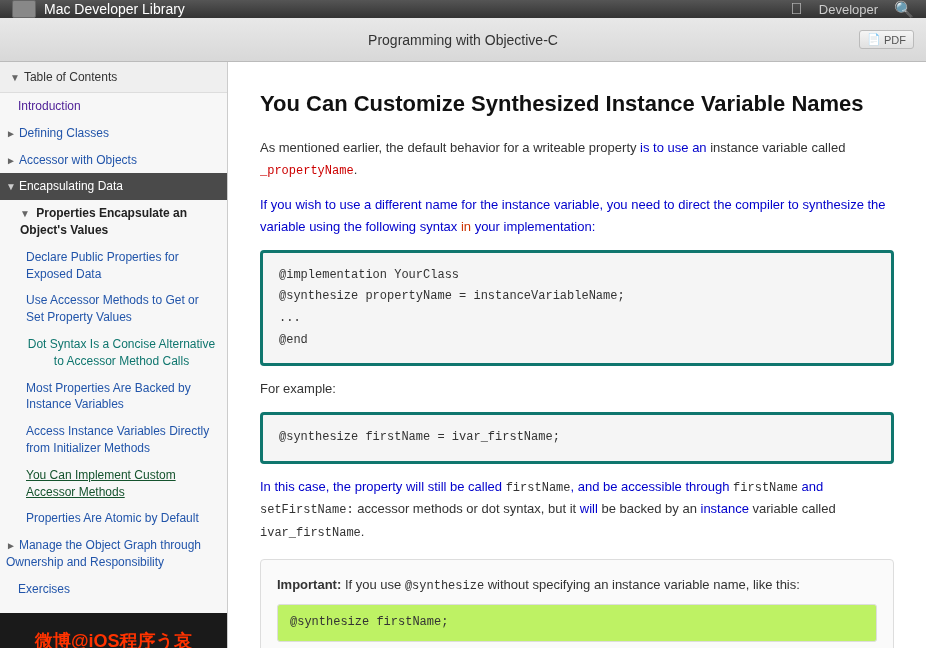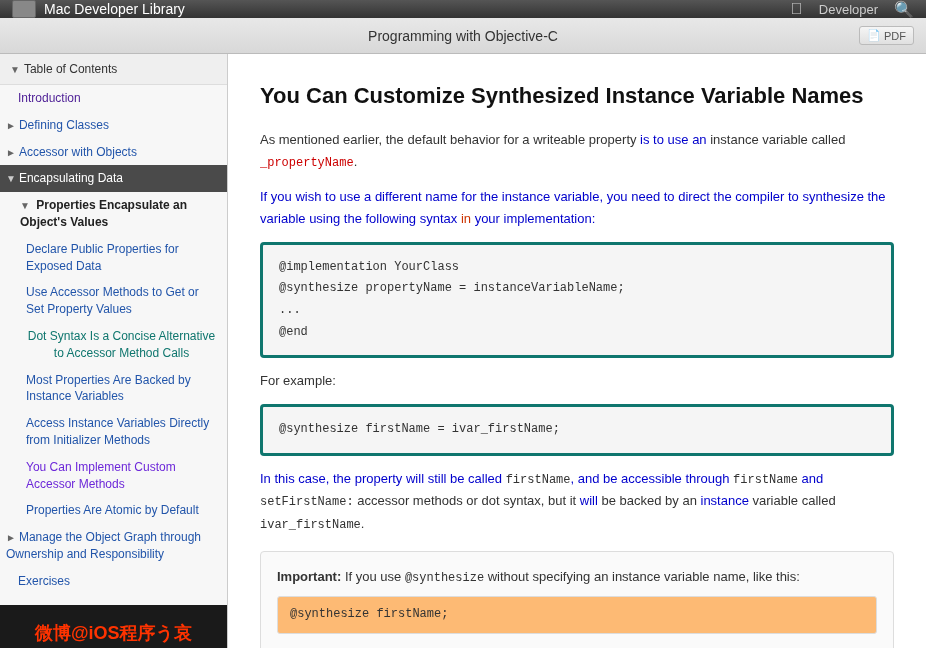--- a/index.html
+++ b/index.html
@@ -42,21 +42,21 @@
     }
     .search-icon-btn {
       font-size: 16px;
       color: #ccc;
       cursor: pointer;
     }
 
     
     .sub-bar {
       background: linear-gradient(to bottom, #e8e8e8, #d8d8d8);
-      height: 36px;
+      height: 44px;
       display: flex;
       align-items: center;
       justify-content: center;
       border-bottom: 1px solid #bbb;
       flex-shrink: 0;
       position: relative;
     }
     .sub-bar-title {
       font-size: 14px;
       color: #333;
@@ -189,21 +189,21 @@
     .important-box p {
       margin-bottom: 8px;
       font-size: 13px;
     }
     .inline-code {
       font-family: 'Courier New', Courier, monospace;
       font-size: 12px;
       background: transparent;
     }
     .inner-code-block {
-      background: #fdba74;
+      background: #bef264;
       border: 1px solid #ddd;
       border-radius: 3px;
       padding: 8px 12px;
       margin: 8px 0;
       font-family: 'Courier New', Courier, monospace;
       font-size: 12px;
       color: #333;
     }
   </style>
 </head>
@@ -258,21 +258,21 @@
     </div>
     <div class="sidebar-item level2" style="color:#0f766e;text-align:center;">
       <span>Dot Syntax Is a Concise Alternative to Accessor Method Calls</span>
     </div>
     <div class="sidebar-item level2" style="color:#2255aa;">
       <span>Most Properties Are Backed by Instance Variables</span>
     </div>
     <div class="sidebar-item level2" style="color:#2255aa;">
       <span>Access Instance Variables Directly from Initializer Methods</span>
     </div>
-    <div class="sidebar-item level2" style="color:#6d28d9;">
+    <div class="sidebar-item level2" style="color:#14532d;text-decoration:underline;">
       <span>You Can Implement Custom Accessor Methods</span>
     </div>
     <div class="sidebar-item level2" style="color:#2255aa;">
       <span>Properties Are Atomic by Default</span>
     </div>
     <div class="sidebar-item level0 with-arrow" style="color:#2255aa;">
       <span class="arrow">►</span><span>Manage the Object Graph through Ownership and Responsibility</span>
     </div>
     <div class="sidebar-item level0" style="padding-left:18px; color:#2255aa;">
       <span>Exercises</span>

